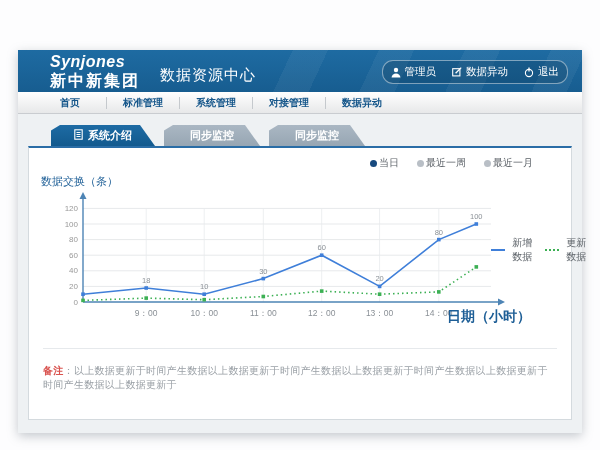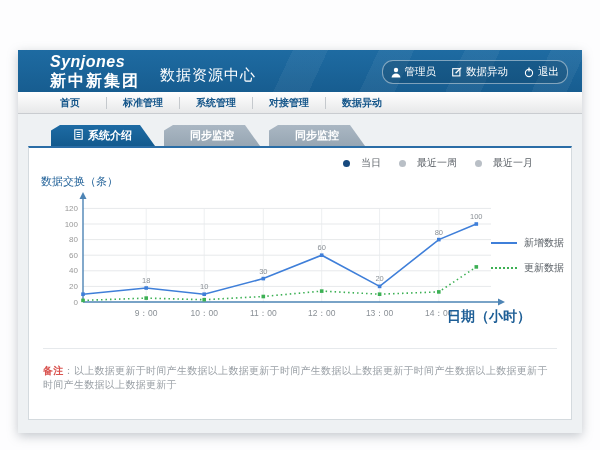--- a/index.html
+++ b/index.html
@@ -57,28 +57,28 @@
   .tab.t0{width:104px;z-index:3;position:relative;}
   .tab.t1{width:96px;z-index:2;position:relative;}
   .tab.t2{width:96px;z-index:1;position:relative;}
   .tab.active{background:linear-gradient(#1d6ba4,#135a8e);}
   
   .panel{
     position:relative;margin:0 10px;height:274px;background:#fff;
     border:1px solid #d4dade;border-top:2px solid #2a6da6;box-sizing:border-box;
   }
   .filters{position:absolute;top:8px;right:38px;display:flex;gap:18px;}
-  .filter-option{display:flex;align-items:center;gap:11px;cursor:pointer;}
+  .filter-option{display:flex;align-items:center;gap:2px;cursor:pointer;}
   .filter-option .dot{width:7px;height:7px;border-radius:50%;background:#b9bfc6;}
   .filter-option.active .dot{background:#17497e;}
   .filter-option span.lbl{font-size:10px;color:#5d6369;}
   .y-title{position:absolute;left:12px;top:26px;font-size:11px;font-weight:normal;color:#1d5e96;}
   .chart-wrap{position:absolute;left:14px;top:40px;}
   .x-title{position:absolute;left:418px;top:160px;font-size:14px;font-weight:bold;color:#1d5e96;}
-  .right-legend{position:absolute;left:462px;top:88px;display:flex;flex-direction:column;gap:11px;}
+  .right-legend{position:absolute;left:462px;top:88px;display:flex;flex-direction:row;gap:11px;}
   .rl-entry{display:flex;align-items:center;gap:7px;}
   .legend-sample{width:26px;height:0;border-top:2px solid #888;}
   .rl-label{font-size:10px;color:#5d6369;}
   .note{
     position:absolute;left:14px;right:14px;top:192px;border-top:1px solid #e6e9ec;
     padding-top:15px;font-size:10px;color:#9aa0a6;letter-spacing:.3px;margin-top:8px;
   }
   .note .note-label{color:#d9534f;font-weight:bold;}
   
   .tick{font-size:8px;fill:#999;text-anchor:end;font-family:"Liberation Sans",sans-serif;}

